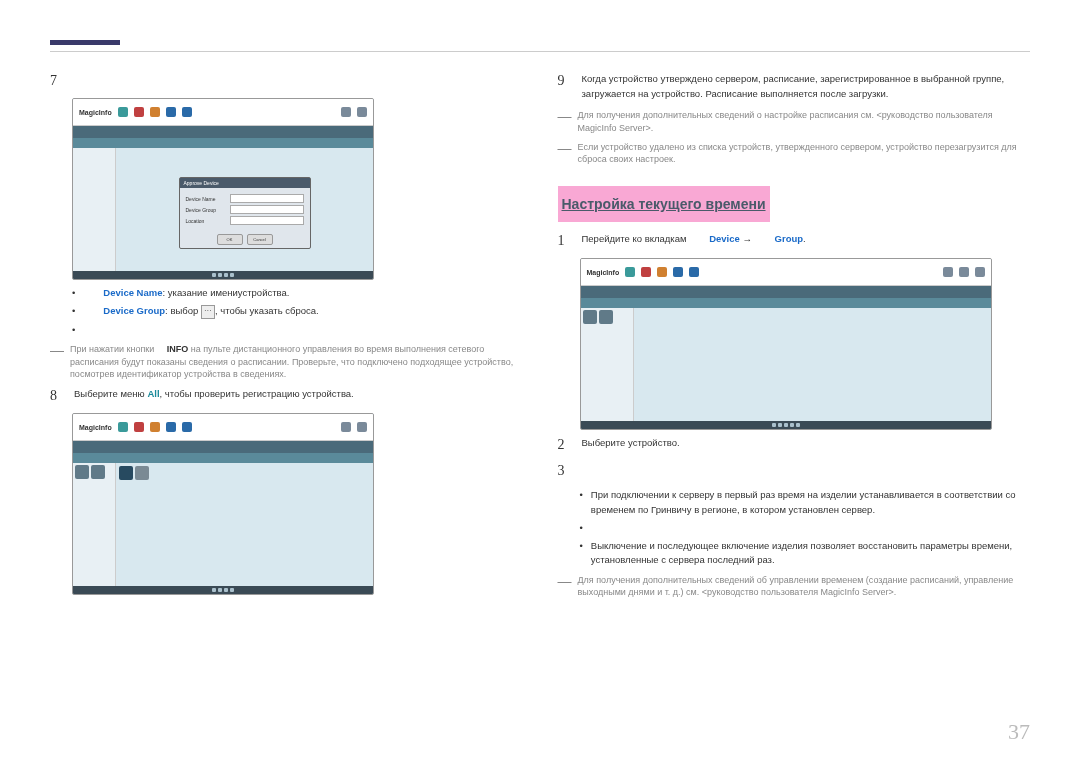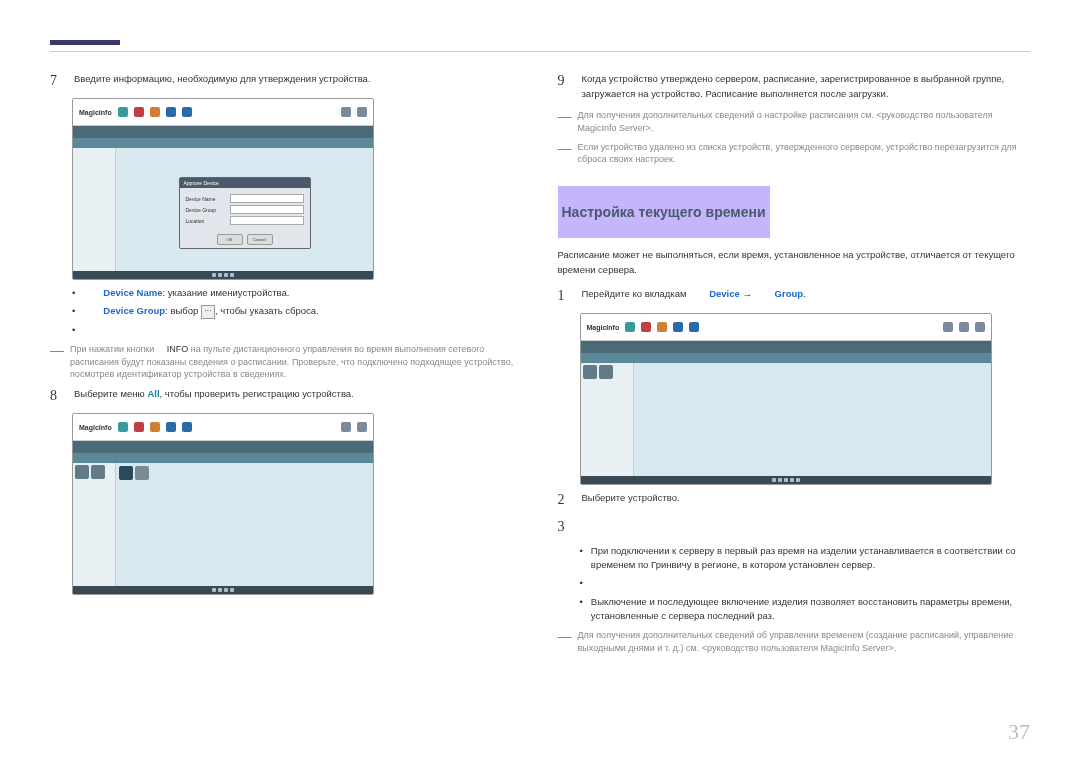--- a/index.html
+++ b/index.html
@@ -148,30 +148,31 @@
     line-height: 1.4;
     font-size: 9px;
   }
   .dash-mark {
     font-size: 14px;
     line-height: 1;
     flex-shrink: 0;
   }
   .highlight-heading {
     display: inline-block;
-    background: #c4b5fd;
+    background: #f9a8d4;
     color: #4a5a6a;
     font-weight: bold;
     font-size: 14px;
-    padding: 18px 4px;
+    padding: 10px 4px;
     margin: 14px 0 10px 0;
+    text-decoration: underline;
   }
   .link-blue { color: #1a6ac8; font-weight: bold; margin-left: 20px; }
   .link-teal { color: #1a8a9a; font-weight: bold; }
-  .bold { font-weight: normal; padding-left: 10px; }
+  .bold { font-weight: bold; padding-left: 10px; }
   .little-btn {
     display: inline-block;
     width: 12px; height: 12px;
     border: 1px solid #999;
     background: #eee;
     vertical-align: middle;
     position: relative;
     text-align: center;
     font-size: 8px;
     line-height: 10px;
@@ -191,21 +192,20 @@
 
 <div class="header-line"></div>
 <div class="header-rule"></div>
 
 <div class="columns">
 
   <div class="column">
 
     <div class="step-row">
       <div class="step-num">7</div>
-      <div class="step-text">Введите информацию, необходимую для утверждения устройства.</div>
     </div>
 
     <div class="screenshot sshot1">
       <div class="screenshot-header">
         <span class="mi-logo">MagicInfo</span>
         <div class="mi-icon teal"></div>
         <div class="mi-icon red"></div>
         <div class="mi-icon orange"></div>
         <div class="mi-icon blue"></div>
         <div class="mi-icon blue"></div>
@@ -330,21 +330,20 @@
       <span class="dash-mark">―</span>
       <span>Для получения дополнительных сведений о настройке расписания см. &lt;руководство пользователя MagicInfo Server&gt;.</span>
     </div>
     <div class="dash-row">
       <span class="dash-mark">―</span>
       <span>Если устройство удалено из списка устройств, утвержденного сервером, устройство перезагрузится для сброса своих настроек.</span>
     </div>
 
     <div class="highlight-heading">Настройка текущего времени</div>
 
-    <div class="step-text" style="margin-bottom:10px">Расписание может не выполняться, если время, установленное на устройстве, отличается от текущего времени сервера.</div>
 
     <div class="step-row">
       <div class="step-num">1</div>
       <div class="step-text">
         <span>Перейдите ко вкладкам </span><span class="link-blue">Device</span><span> → </span><span class="link-blue">Group</span><span>.</span>
       </div>
     </div>
 
     
     <div class="screenshot sshot3" style="margin-left:22px">

